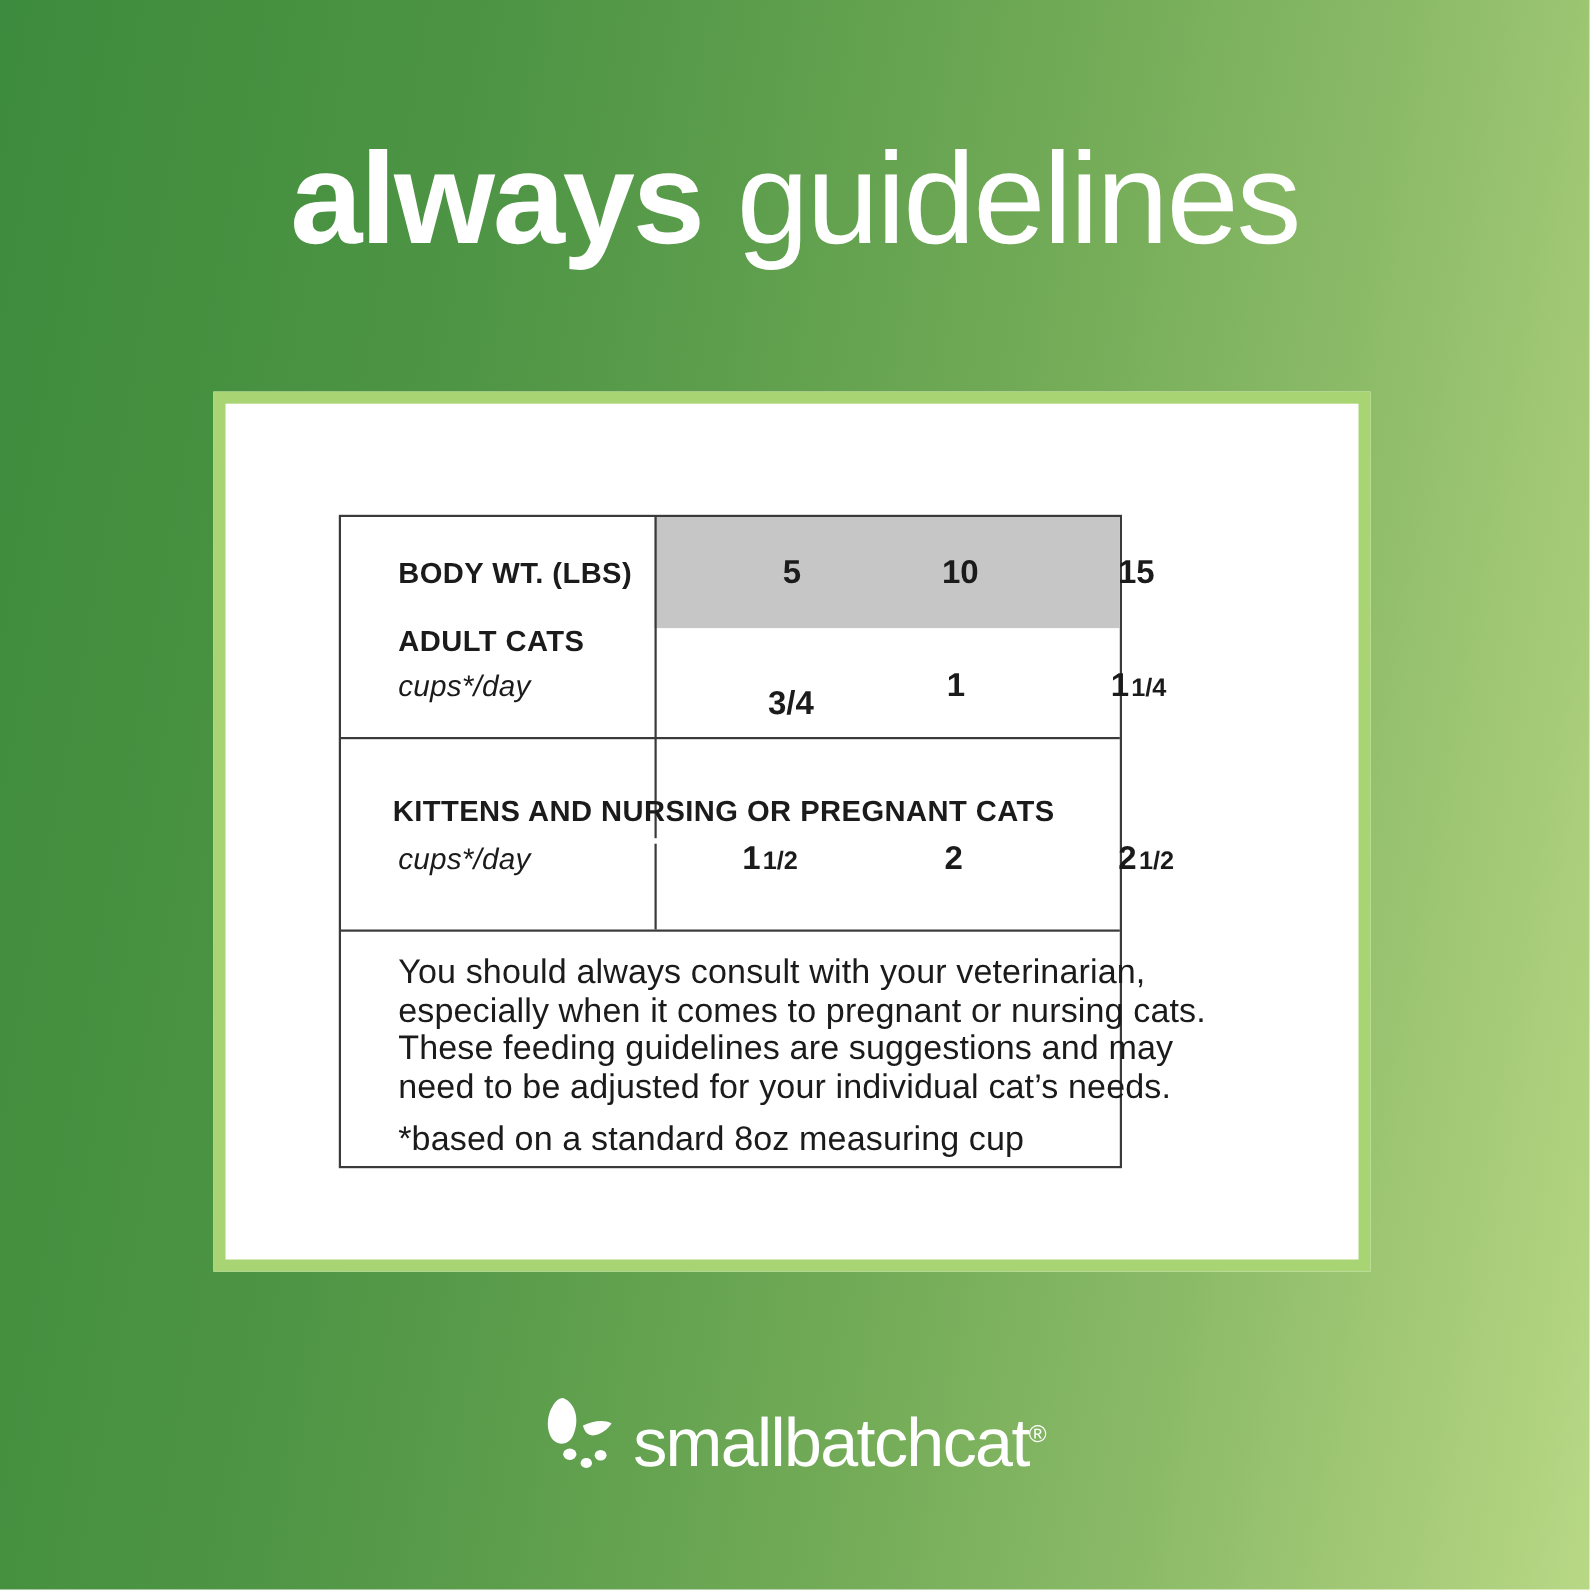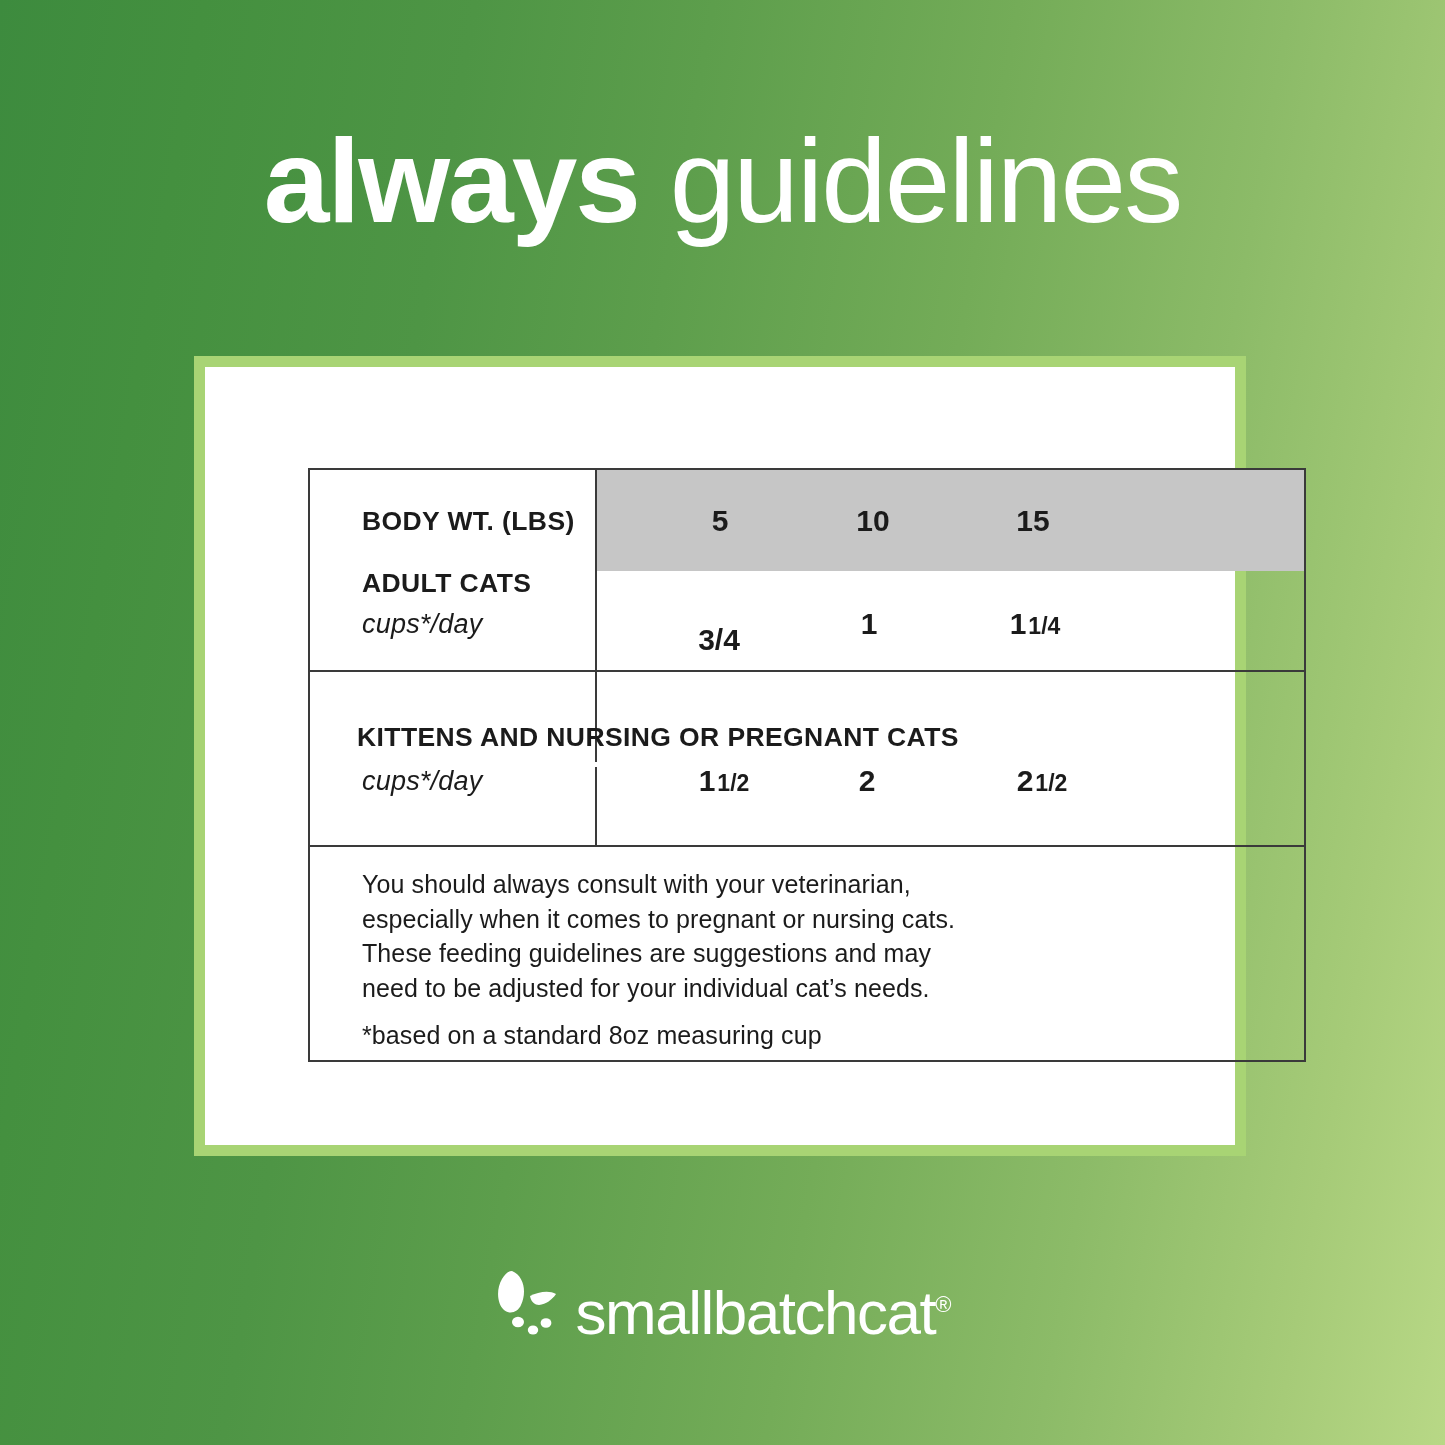--- a/index.html
+++ b/index.html
@@ -60,21 +60,21 @@
     background: #ffffff;
     border: 11px solid #a8d474;
     box-sizing: border-box;
   }
 
   
   .table-frame {
     position: absolute;
     left: 103px;   
     top: 101px;
-    width: 998px;
+    width: 712px;
     height: 594px;
     border: 2px solid #3a3a3a;
     box-sizing: border-box;
   }
 
   
   .gray-band {
     position: absolute;
     left: 285px;
     top: 0px;
@@ -153,21 +153,21 @@
   }
 
   
   .note {
     position: absolute;
     left: 52px;
     top: 397px;
     width: 760px;
     color: #1b1b1b;
     font-weight: 300;
-    font-size: 25px;
+    font-size: 31px;
     line-height: 34.5px;
     letter-spacing: 0.1px;
   }
   .note p { margin: 0; }
   .note .note-star { margin-top: 13px; }
 
   
   .logo {
     position: absolute;
     left: 0;
@@ -235,21 +235,21 @@
       <div class="val val-num" style="left:560px; top:137px;">
         <span>1</span><span class="frac"></span>
       </div>
       <div class="val val-num" style="left:725px; top:137px;">
         <span>1</span><span class="frac">1/4</span>
       </div>
 
       <div class="lbl lbl-cap" style="left:47px; top:252px;">KITTENS AND NURSING OR PREGNANT CATS</div>
       <div class="lbl lbl-sub" style="left:52px; top:296px;">cups*/day</div>
 
-      <div class="val val-num" style="left:414px; top:294px;">
+      <div class="val val-num" style="left:390px; top:294px;">
         <span>1</span><span class="frac">1/2</span>
       </div>
       <div class="val val-num" style="left:558px; top:294px;">
         <span>2</span><span class="frac"></span>
       </div>
       <div class="val val-num" style="left:732px; top:294px;">
         <span>2</span><span class="frac">1/2</span>
       </div>
 
       <div class="note">

